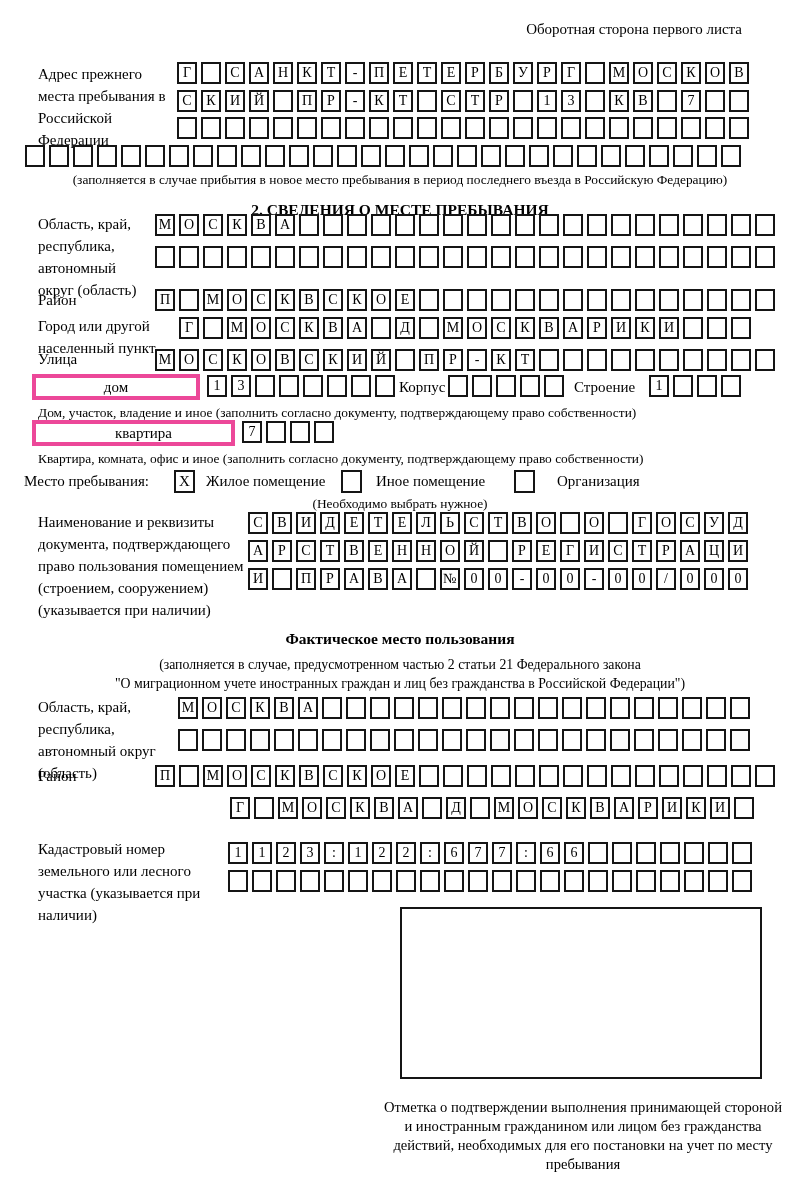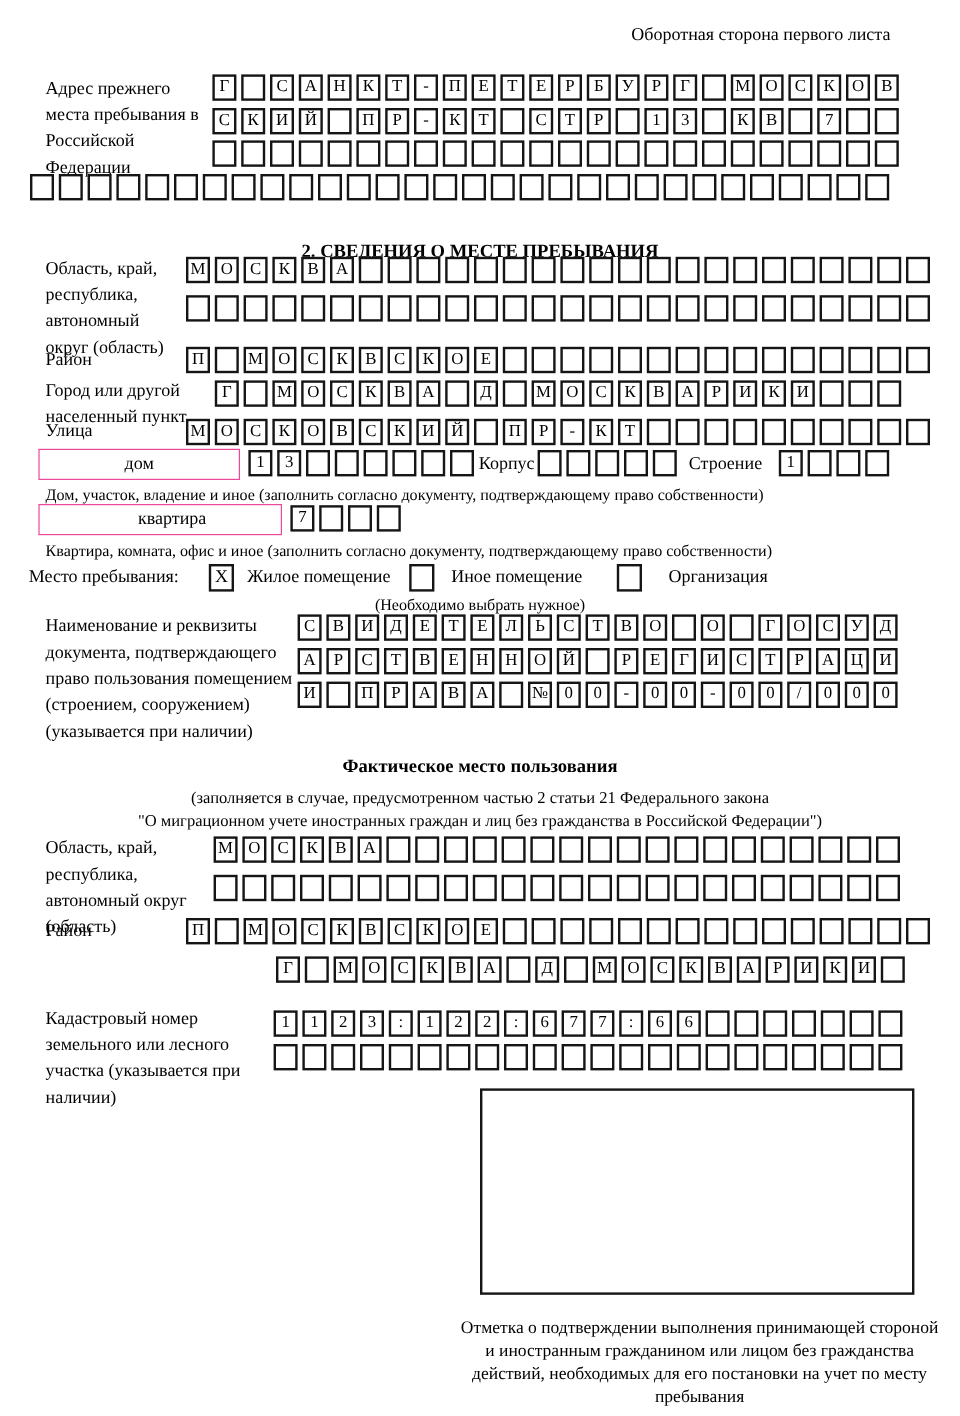--- a/index.html
+++ b/index.html
@@ -11,21 +11,21 @@
   .note{position:absolute;font-size:13.4px;line-height:17px;}
   .center{left:0;width:800px;text-align:center;}
   .sect-title{position:absolute;font-size:15.5px;font-weight:bold;}
   .cellrow{position:absolute;display:flex;gap:4px;}
   .cell{
     width:20px;height:22px;box-sizing:border-box;border:2px solid #151515;
     display:flex;align-items:center;justify-content:center;
     font-size:14px;line-height:1;flex:0 0 auto;background:#fff;
   }
   .bigbox{
-    position:absolute;box-sizing:border-box;border:1px solid #ec4899;
+    position:absolute;box-sizing:border-box;border:4px solid #ec4899;
     display:flex;align-items:center;justify-content:center;font-size:15px;background:#fff;
   }
   .checkbox{
     position:absolute;width:21px;height:23px;box-sizing:border-box;border:2px solid #151515;
     display:flex;align-items:center;justify-content:center;font-size:15px;background:#fff;
   }
   .inline-lbl{position:absolute;font-size:15px;line-height:23px;}
   .stamp-box{position:absolute;left:400px;top:907px;width:362px;height:172px;box-sizing:border-box;border:2px solid #151515;background:#fff;}
   .stamp-caption{position:absolute;left:383px;top:1086px;width:400px;text-align:center;font-size:14.6px;line-height:19px;margin-top:12px;}
 </style>
@@ -140,20 +140,21 @@
       <span class="cell"></span>
       <span class="cell"></span>
       <span class="cell"></span>
       <span class="cell"></span>
       <span class="cell"></span>
       <span class="cell"></span>
       <span class="cell"></span>
       <span class="cell"></span>
       <span class="cell"></span>
     </div>
+  <div class="note center" style="top:171px;">(заполняется в случае прибытия в новое место пребывания в период последнего въезда в Российскую Федерацию)</div>
 
   <div class="sect-title center" style="top:201px;">2. СВЕДЕНИЯ О МЕСТЕ ПРЕБЫВАНИЯ</div>
 
   <div class="lbl" style="left:38px;top:213px;width:112px;">Область, край, республика, автономный округ (область)</div>
   <div class="cellrow" style="left:155px;top:214px;">
       <span class="cell">М</span>
       <span class="cell">О</span>
       <span class="cell">С</span>
       <span class="cell">К</span>
       <span class="cell">В</span>

